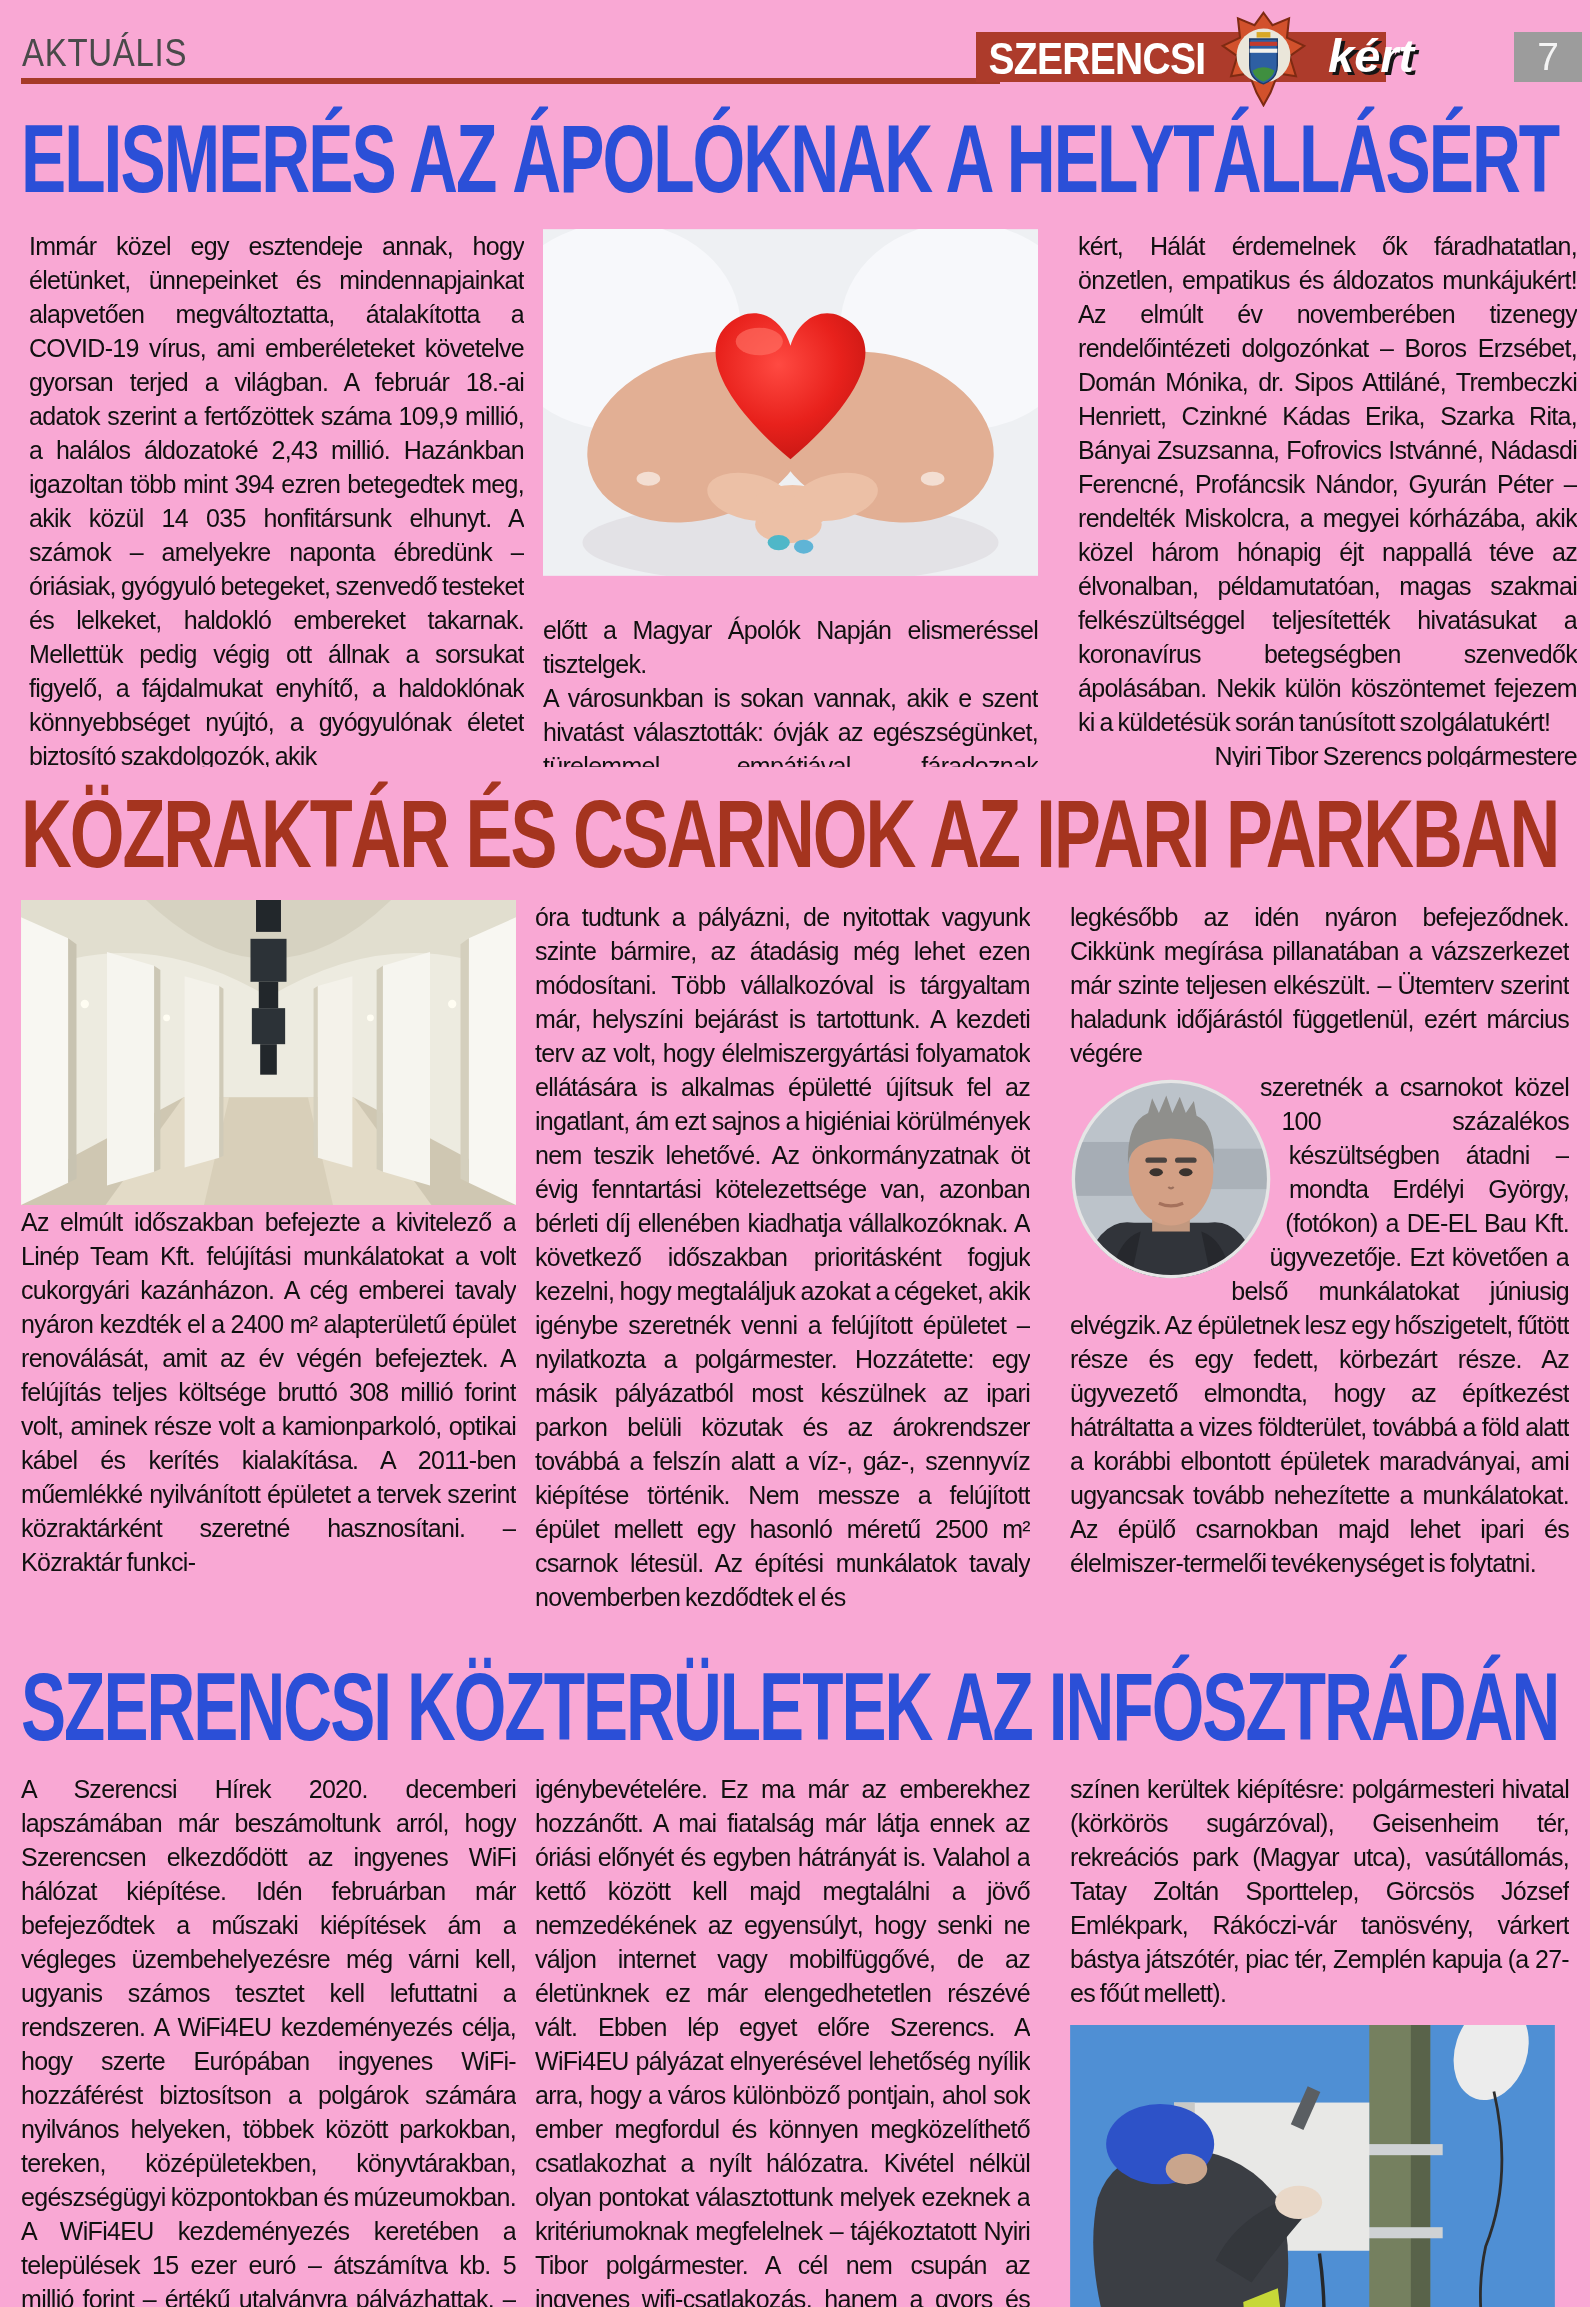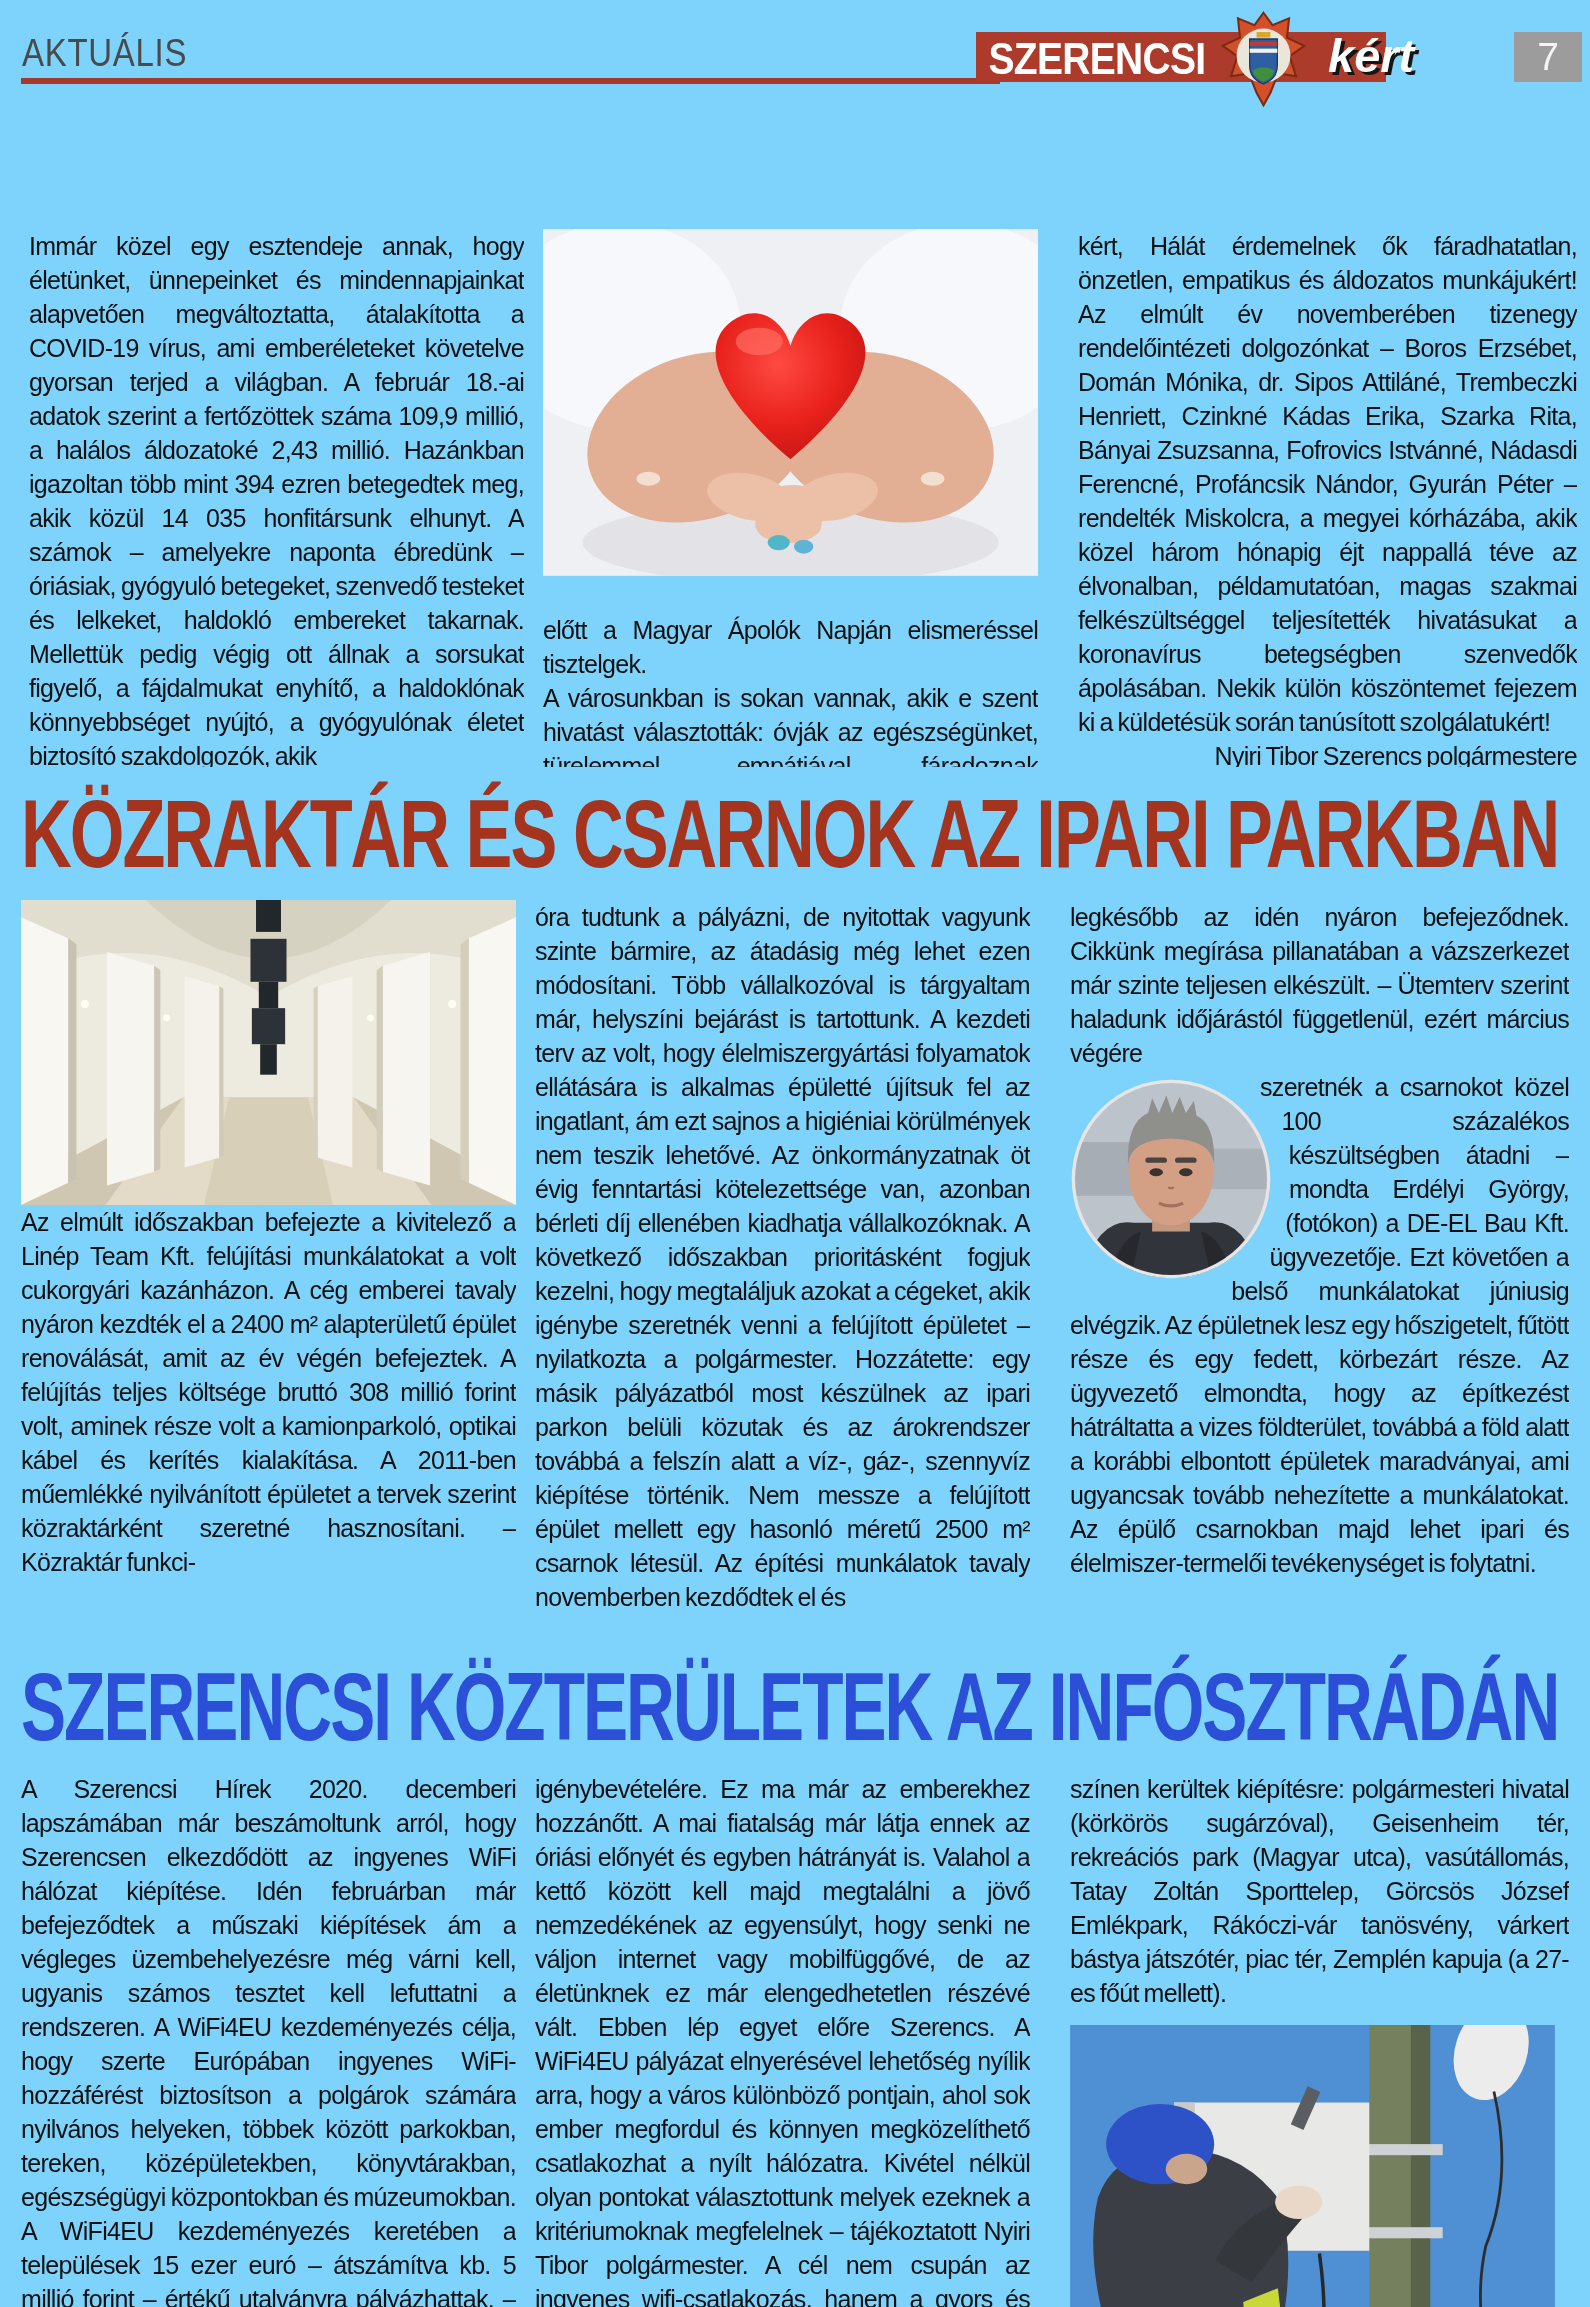--- a/index.html
+++ b/index.html
@@ -1,16 +1,16 @@
 <!DOCTYPE html>
 <html style="font-size:11px"><head>
 <meta charset="utf-8">
 <style>
   html,body{margin:0;padding:0;background:#ffffff;}
-  .page{position:relative;width:1590px;height:2307px;background:#7dd3fc;overflow:hidden;
+  .page{position:relative;width:1590px;height:2307px;background:#f9a8d4;overflow:hidden;
         font-family:"Liberation Sans",sans-serif;color:#111;}
   
   .section-label{position:absolute;left:22px;top:30.5px;font-size:33px;color:#4a4a4a;
                  letter-spacing:0.7px;transform:scaleY(1.15);transform-origin:left top;}
   .header-rule{position:absolute;left:21px;top:78px;width:979px;height:5.5px;background:#a63a28;}
   .masthead{position:absolute;left:976px;top:32px;width:410px;height:50px;text-align:center;}
   .masthead-t1{position:absolute;left:12.5px;top:2.8px;font-size:39px;font-weight:bold;color:#fff;
                letter-spacing:-0.7px;transform:scaleY(1.12);transform-origin:left top;}
   .masthead-t2{position:absolute;left:352px;top:-4.2px;font-size:47px;font-weight:bold;font-style:italic;
                color:#fff;text-shadow:3.5px 2.8px 0 #151515;}
@@ -61,20 +61,23 @@
         <rect x="53" y="30" width="20" height="8" fill="#d9a825"></rect>
       </svg>
     </span>
     <span class="masthead-t2">kért</span>
   </div>
 
   <div class="page-box" style="background: rgb(156, 156, 156);">
     <span>7</span>
   </div>
 
+  <div class="hl" style="top:110px;">
+    <span class="fit" style="color: rgb(43, 79, 215); transform: scale(0.9275, 1.32);">ELISMERÉS AZ ÁPOLÓKNAK A HELYTÁLLÁSÉRT</span>
+  </div>
 
   <div class="sect" style="top:229px;height:538px;margin-left:8px;">
     <div class="col c1" style="height:538px;">
       <p class="body-text">Immár közel egy esztendeje annak, hogy életünket, ünnepeinket és mindennapjainkat alapvetően megváltoztatta, átalakította a COVID-19 vírus, ami emberéleteket követelve gyorsan terjed a világban. A február 18.-ai adatok szerint a fertőzöttek száma 109,9 millió, a halálos áldozatoké 2,43 millió. Hazánkban igazoltan több mint 394 ezren betegedtek meg, akik közül 14 035 honfitársunk elhunyt. A számok – amelyekre naponta ébredünk – óriásiak, gyógyuló betegeket, szenvedő testeket és lelkeket, haldokló embereket takarnak. Mellettük pedig végig ott állnak a sorsukat figyelő, a fájdalmukat enyhítő, a haldoklónak könnyebbséget nyújtó, a gyógyulónak életet biztosító szakdolgozók, akik</p>
     </div>
 
     <div class="col c2" style="height:538px;">
       <div class="photo">
         <svg viewBox="0 0 714 500" width="495" height="347" aria-hidden="true">
           <defs>

